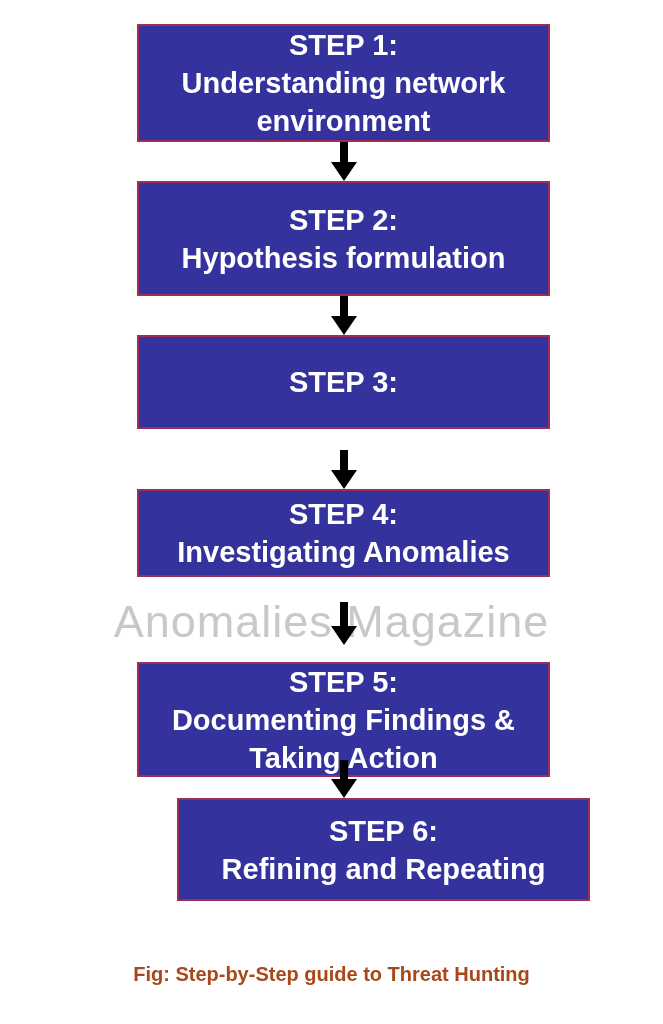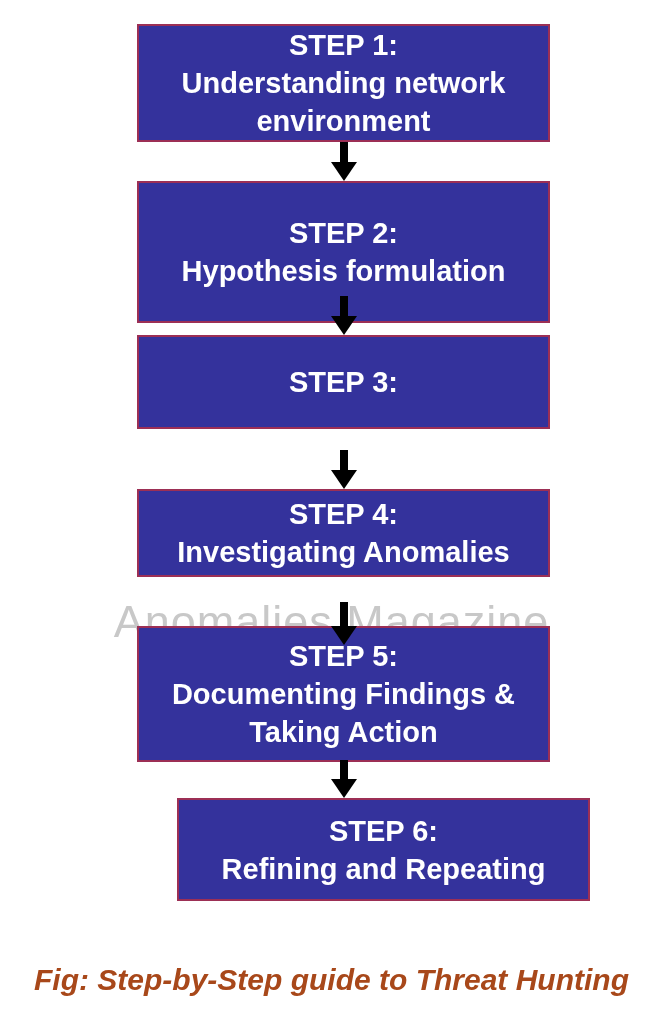--- a/index.html
+++ b/index.html
@@ -70,45 +70,44 @@
     color: var(--watermark-color, #c8c8c8);
     z-index: 1;
     white-space: nowrap;
   }
   .caption {
     position: absolute;
     left: 0;
     right: 0;
     top: 963px;
     text-align: center;
-    font-size: 30px;
+    font-size: 20px;
     font-weight: bold;
     color: var(--caption-color, #a8481a);
     white-space: nowrap;
-    font-style: italic;
   }
 </style>
 </head>
 <body>
 
 <div class="page">
 
   <div class="watermark">Anomalies Magazine</div>
 
   <div class="step-box" style="top:24px; height:118px;">
     <div class="step-title">STEP 1:</div>
     <div class="step-desc">Understanding network environment</div>
   </div>
 
   <div class="flow-arrow" style="top:142px; height:39px;">
     <div class="stem"></div>
     <div class="head"></div>
   </div>
 
-  <div class="step-box" style="top:181px; height:142px;">
+  <div class="step-box" style="top:181px; height:115px;">
     <div class="step-title">STEP 2:</div>
     <div class="step-desc">Hypothesis formulation</div>
   </div>
 
   <div class="flow-arrow" style="top:296px; height:39px;">
     <div class="stem"></div>
     <div class="head"></div>
   </div>
 
   <div class="step-box" style="top:335px; height:94px;">
@@ -123,21 +122,21 @@
   <div class="step-box" style="top:489px; height:88px;">
     <div class="step-title">STEP 4:</div>
     <div class="step-desc">Investigating Anomalies</div>
   </div>
 
   <div class="flow-arrow" style="top:602px; height:43px;">
     <div class="stem"></div>
     <div class="head"></div>
   </div>
 
-  <div class="step-box" style="top:626px; height:136px;">
+  <div class="step-box" style="top:662px; height:115px;">
     <div class="step-title">STEP 5:</div>
     <div class="step-desc">Documenting Findings &amp; Taking Action</div>
   </div>
 
   <div class="flow-arrow" style="top:760px; height:38px;">
     <div class="stem"></div>
     <div class="head"></div>
   </div>
 
   <div class="step-box" style="top:798px; height:103px;margin-left:40px;">

